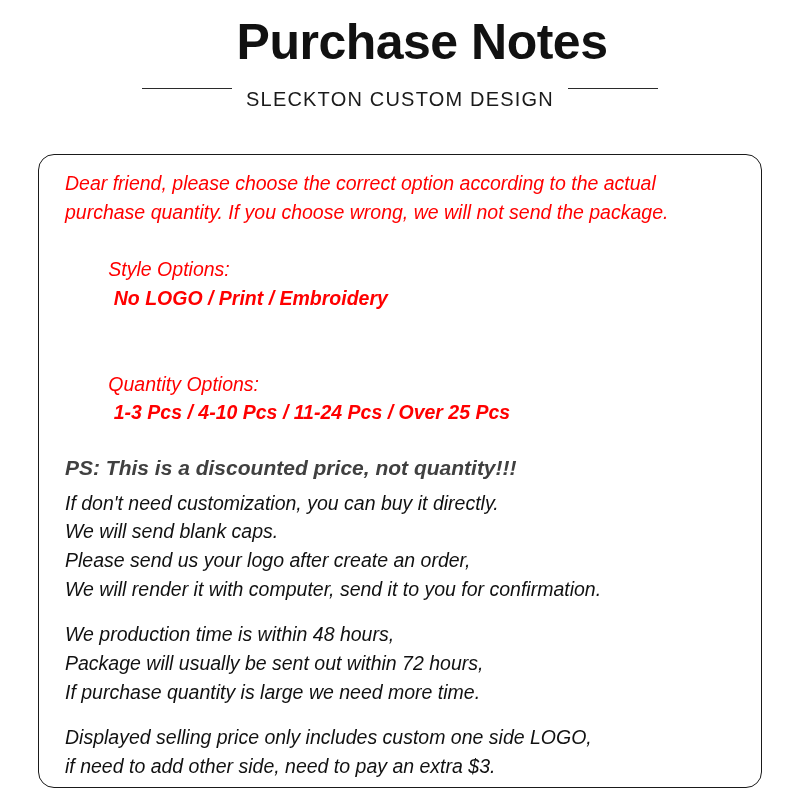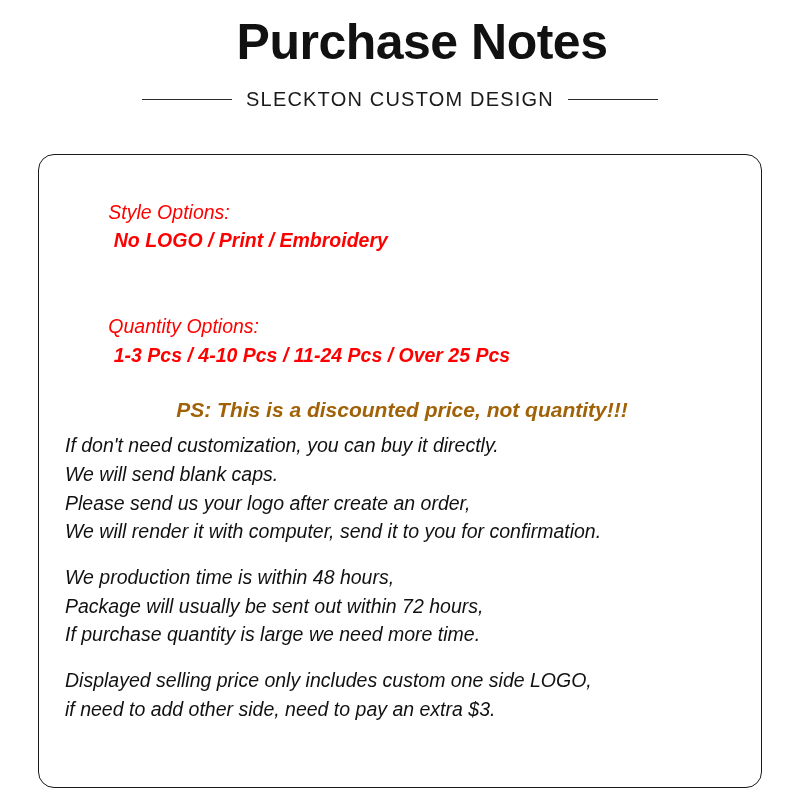--- a/index.html
+++ b/index.html
@@ -27,21 +27,20 @@
     font-weight: bold;
     font-size: 50px;
     letter-spacing: -0.5px;
     color: #111111;
     margin: 14px 0 0 0;
     line-height: 1.15;
     padding-left: 44px;
   }
   .subtitle-row {
     display: flex;
-    align-items: center;
     justify-content: center;
     gap: 14px;
     margin-top: 16px;
     padding: 0 58px;
   }
   .rule {
     flex: 1 1 auto;
     height: 1px;
     background: #2b2b2b;
     max-width: 90px;
@@ -99,42 +98,42 @@
   .gap-md { height: 17px; }
 
   .kv { }
   .kv .label { color: #ff0000; font-weight: normal; }
   .kv .value { color: #ff0000; font-weight: bold; }
 
   .ps {
     font-style: italic;
     font-weight: bold;
     font-size: 21px;
-    color: #a16207;
-    text-align: center;
+    color: #404040;
   }
 </style>
 </head>
 <body>
 
 <div class="page">
 
   <h1 class="title">Purchase Notes</h1>
 
   <div class="subtitle-row">
     <span class="rule"></span>
     <span class="subtitle">SLECKTON CUSTOM DESIGN</span>
     <span class="rule"></span>
   </div>
 
   <div class="box">
 
 
     <div class="content">
 
+      <div class="line red">Dear friend, please choose the correct option according to the actual purchase quantity. If you choose wrong, we will not send the package.</div>
 
       <div class="line kv">
         <span class="label">Style Options:</span>
         <span>&nbsp;</span><span class="value">No LOGO / Print / Embroidery</span>
       </div>
 
       <div class="line kv">
         <span class="label">Quantity Options:</span>
         <span>&nbsp;</span><span class="value">1-3 Pcs / 4-10 Pcs / 11-24 Pcs / Over 25 Pcs</span>
       </div>

